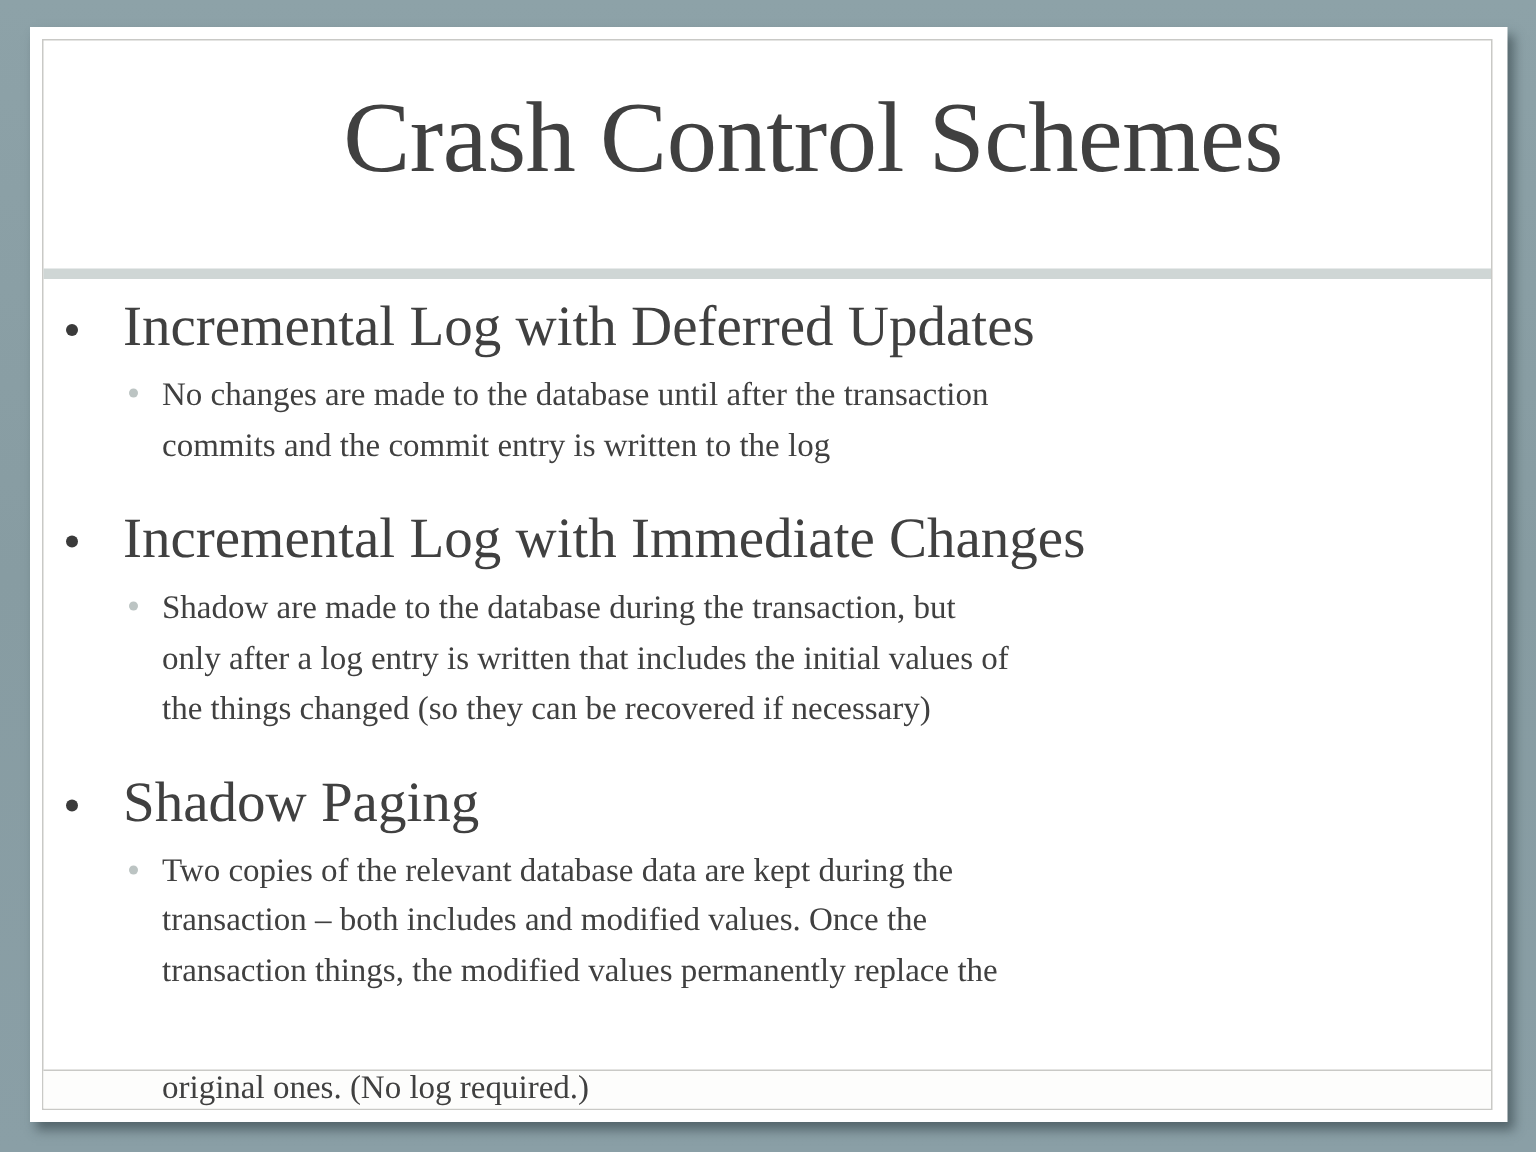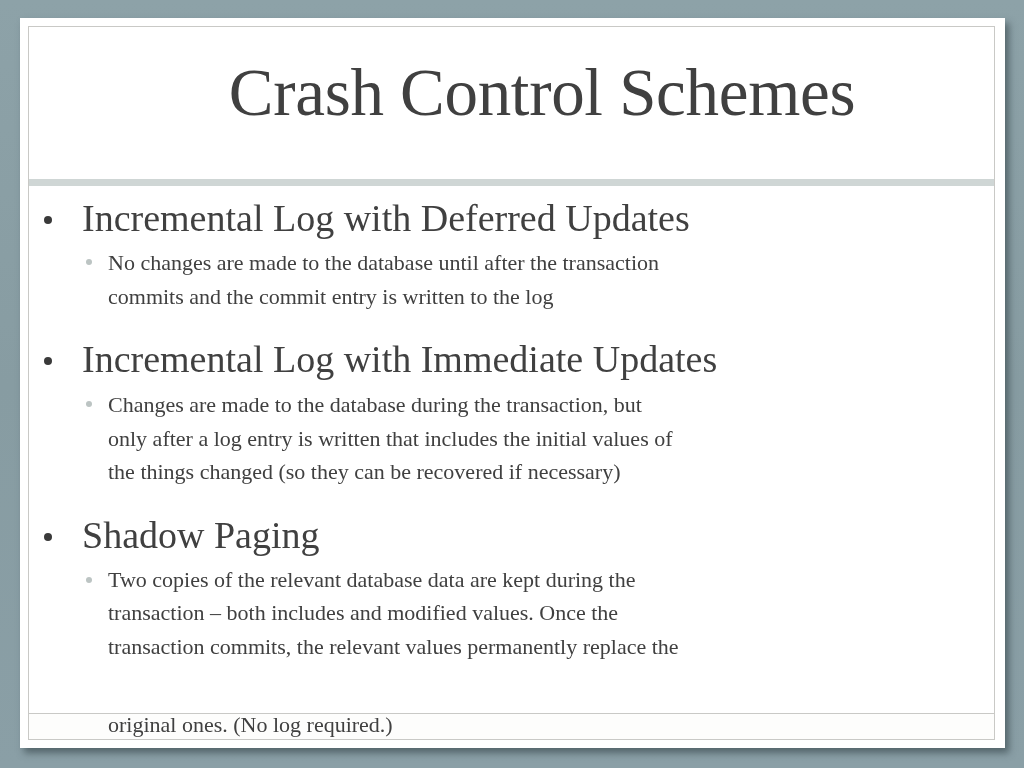--- a/index.html
+++ b/index.html
@@ -72,32 +72,32 @@
   <div class="line l1" style="top:201px;">Incremental Log with Deferred Updates</div>
   <div>
     <span class="dot2" style="top:259px;"></span>
     <div class="line l2" style="top:247px;">No changes are made to the database until after the transaction</div>
     <div class="line l2" style="top:281px;">commits and the commit entry is written to the log</div>
   </div>
 </div>
 
 <div>
   <span class="dot1" style="top:357px;"></span>
-  <div class="line l1" style="top:342px;">Incremental Log with Immediate Updates</div>
+  <div class="line l1" style="top:342px;">Incremental Log with Immediate Changes</div>
   <div>
     <span class="dot2" style="top:401px;"></span>
-    <div class="line l2" style="top:389px;">Changes are made to the database during the transaction, but</div>
+    <div class="line l2" style="top:389px;">Shadow are made to the database during the transaction, but</div>
     <div class="line l2" style="top:423px;">only after a log entry is written that includes the initial values of</div>
     <div class="line l2" style="top:456px;">the things changed (so they can be recovered if necessary)</div>
   </div>
 </div>
 
 <div>
   <span class="dot1" style="top:533px;"></span>
   <div class="line l1" style="top:518px;">Shadow Paging</div>
   <div>
     <span class="dot2" style="top:577px;"></span>
     <div class="line l2" style="top:564px;">Two copies of the relevant database data are kept during the</div>
     <div class="line l2" style="top:597px;">transaction – both includes and modified values. Once the</div>
-    <div class="line l2" style="top:631px;">transaction commits, the relevant values permanently replace the</div>
+    <div class="line l2" style="top:631px;">transaction things, the modified values permanently replace the</div>
     <div class="line l2" style="top:664px;margin-top:45px;">original ones. (No log required.)</div>
   </div>
 </div>
 
 </body></html>

